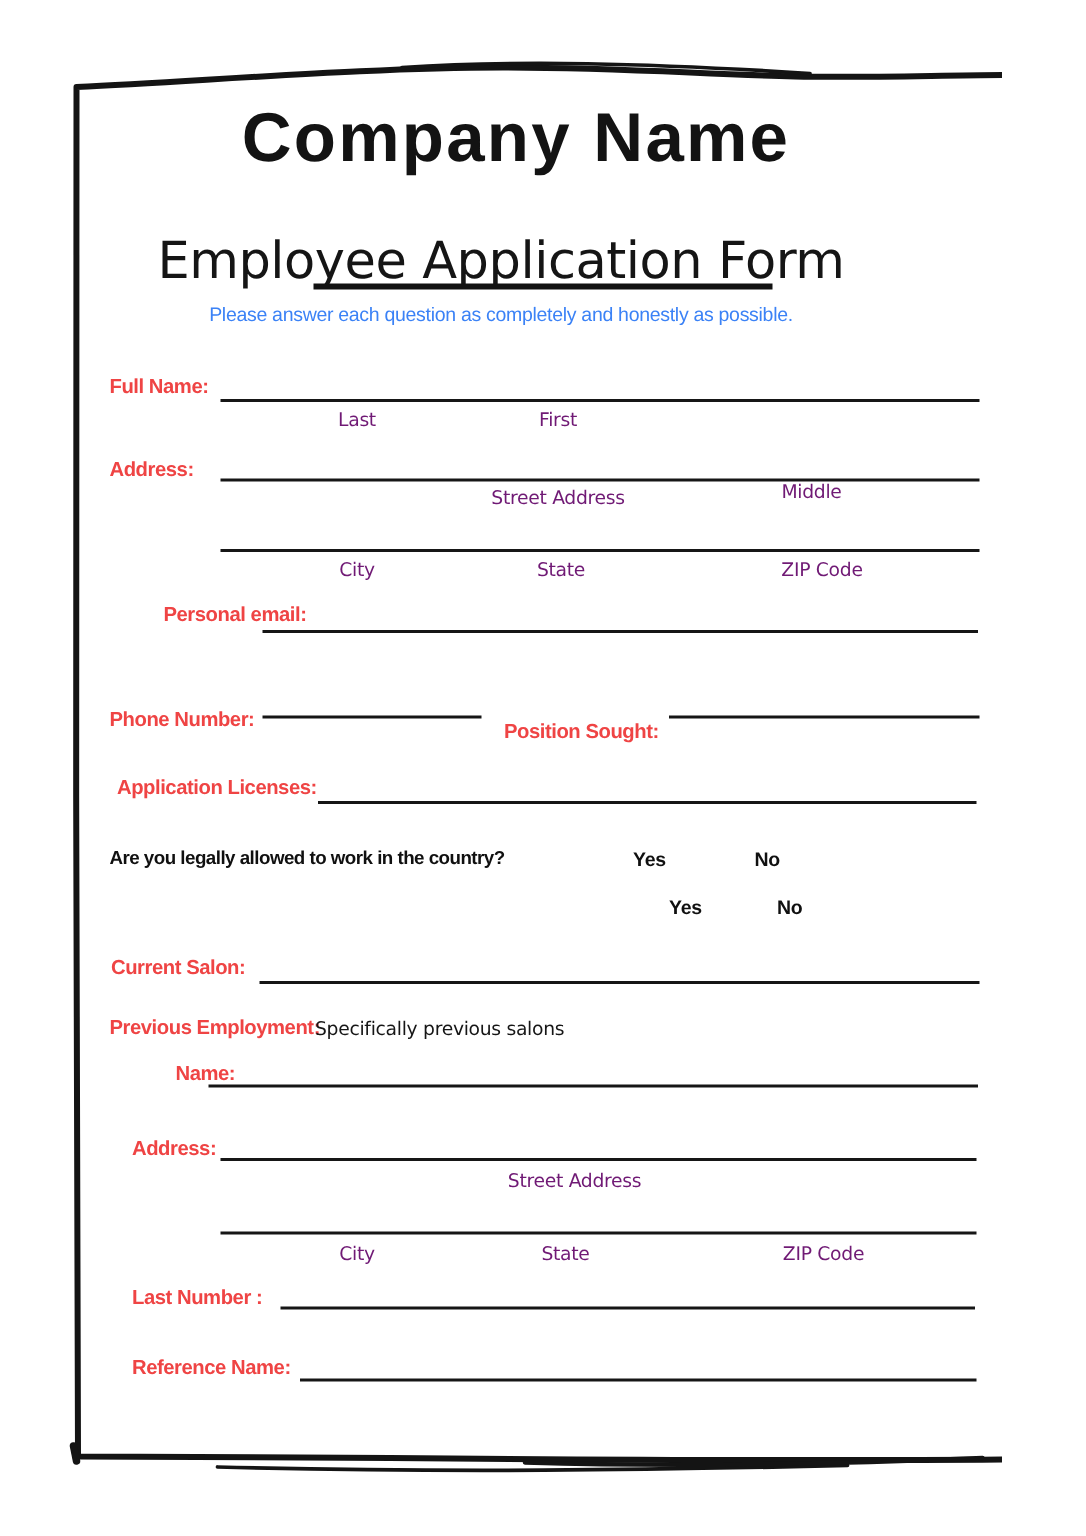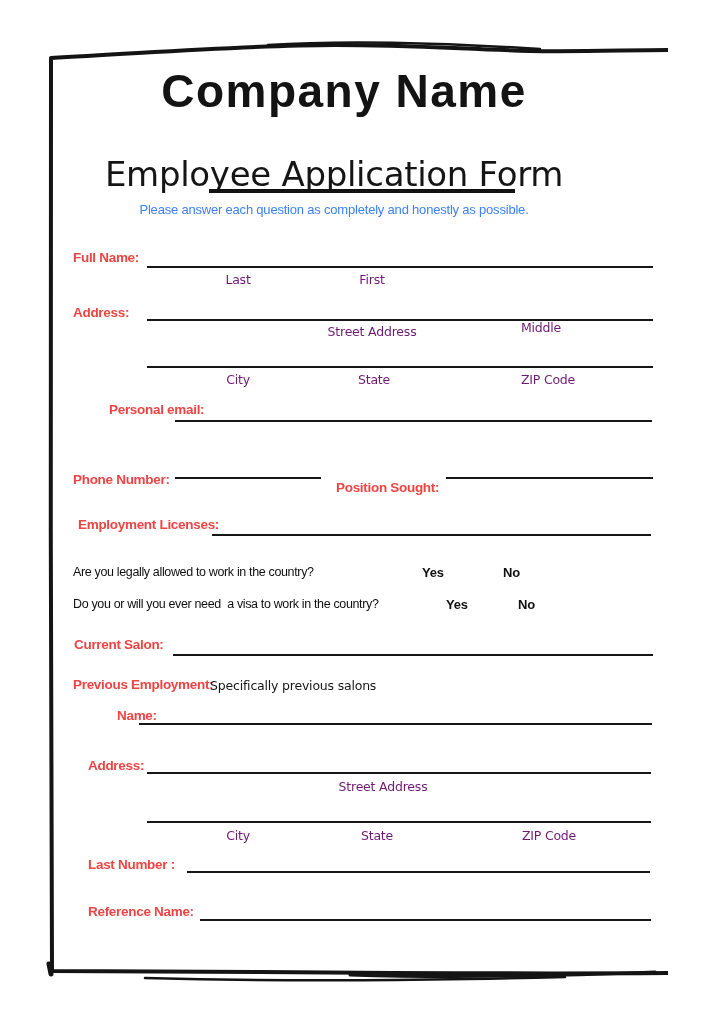--- a/index.html
+++ b/index.html
@@ -43,21 +43,21 @@
     font-family:"DejaVu Sans","Liberation Sans",sans-serif;font-size:12.5px;
   }
   .note{
     position:absolute;font-weight:400;font-size:13px;letter-spacing:-0.2px;color:#161616;white-space:nowrap;
     font-family:"DejaVu Sans","Liberation Sans",sans-serif;font-size:12.5px;
   }
   .fline{
     position:absolute;height:2px;background:#161616;
   }
   .q{
-    position:absolute;font-weight:400;font-size:12.5px;letter-spacing:-0.35px;
+    position:absolute;font-weight:700;font-size:12.5px;letter-spacing:-0.35px;
     color:#101010;white-space:pre;
   }
   .opt{
     position:absolute;font-weight:700;font-size:13px;letter-spacing:-0.2px;color:#101010;white-space:nowrap;
   }
 </style>
 </head>
 <body>
 
 <div class="page">
@@ -99,28 +99,27 @@
   <div class="sub" style="left:548px;top:372px;">ZIP Code</div>
 
   <div class="lbl" style="left:73px;top:402px;padding-left:36px;">Personal email:</div>
   <div class="fline" style="left:175px;top:420px;width:477px;"></div>
 
   <div class="lbl" style="left:73px;top:460px;margin-top:12px;">Phone Number:</div>
   <div class="fline" style="left:175px;top:477px;width:146px;"></div>
   <div class="lbl" style="left:336px;top:460px;margin-top:20px;">Position Sought:</div>
   <div class="fline" style="left:446px;top:477px;width:207px;"></div>
 
-  <div class="lbl" style="left:78px;top:517px;">Employment Licenses:</div>
+  <div class="lbl" style="left:78px;top:517px;">Application Licenses:</div>
   <div class="fline" style="left:212px;top:534px;width:439px;"></div>
 
   <div class="q" style="left:73px;top:565px;">Are you legally allowed to work in the country?</div>
   <div class="opt" style="left:422px;top:565px;">Yes</div>
   <div class="opt" style="left:503px;top:565px;">No</div>
 
-  <div class="q" style="left:73px;top:597px;">Do you or will you ever need  a visa to work in the country?</div>
   <div class="opt" style="left:446px;top:597px;">Yes</div>
   <div class="opt" style="left:518px;top:597px;">No</div>
 
   <div class="lbl" style="left:74px;top:637px;">Current Salon:</div>
   <div class="fline" style="left:173px;top:654px;width:480px;"></div>
 
   <div class="lbl" style="left:73px;top:677px;">Previous Employment:</div>
   <div class="note" style="left:210px;top:678px;">Specifically previous salons</div>
 
   <div class="lbl" style="left:88px;top:708px;margin-left:29px;">Name:</div>

